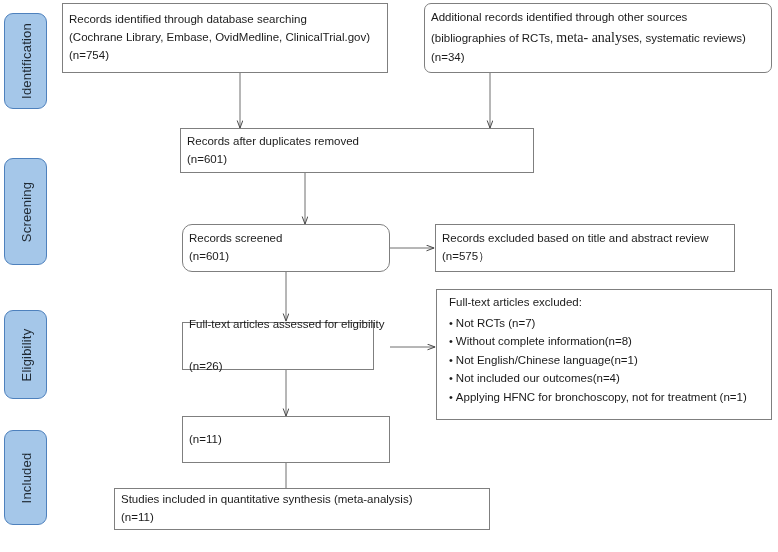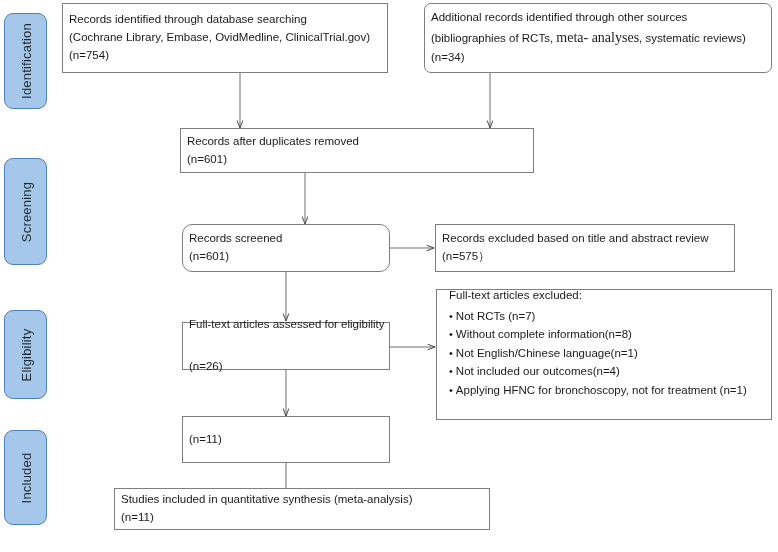--- a/index.html
+++ b/index.html
@@ -40,21 +40,21 @@
     text-align:center;
     font-size:11.5px;
     line-height:1.55;
     padding:2px 6px;
   }
   .fbox .ln{display:block;white-space:nowrap;}
   .fbox.listbox{
     align-items:flex-start;
     justify-content:flex-start;
     text-align:left;
-    padding:0 10px 6px 12px;
+    padding:7px 10px 6px 12px;
   }
   .listbox .ln{line-height:1.0;margin-bottom:7px;font-size:11.5px;}
   .listbox .ln.head{margin-bottom:9px;}
   .listbox .bullet{margin-right:3px;font-size:11px;}
 
   .serifbit{font-family:"Liberation Serif","DejaVu Serif",serif;font-size:14px;}
 
   
   svg.wires{position:absolute;left:0;top:0;width:778px;height:552px;overflow:visible;}
 </style>
@@ -125,21 +125,21 @@
   <div class="fbox" style="left:182px;top:224px;width:208px;height:48px;border-radius:10px;">
     <span class="ln">Records screened</span>
     <span class="ln">(n=601)</span>
   </div>
 
   <div class="fbox" style="left:435px;top:224px;width:300px;height:48px;">
     <span class="ln">Records excluded based on title and abstract review</span>
     <span class="ln">(n=575）</span>
   </div>
 
-  <div class="fbox" style="left:182px;top:322px;width:208px;height:48px;gap:24px;">
+  <div class="fbox" style="left:182px;top:322px;width:192px;height:48px;gap:24px;">
     <span class="ln">Full-text articles assessed for eligibility</span>
     <span class="ln">(n=26)</span>
   </div>
 
   <div class="fbox listbox" style="left:436px;top:289px;width:336px;height:131px;">
     <span class="ln head">Full-text articles excluded:</span>
     <span class="ln"><span class="bullet">•</span><span>Not RCTs (n=7)</span></span>
     <span class="ln"><span class="bullet">•</span><span>Without complete information(n=8)</span></span>
     <span class="ln"><span class="bullet">•</span><span>Not English/Chinese language(n=1)</span></span>
     <span class="ln"><span class="bullet">•</span><span>Not included our outcomes(n=4)</span></span>

